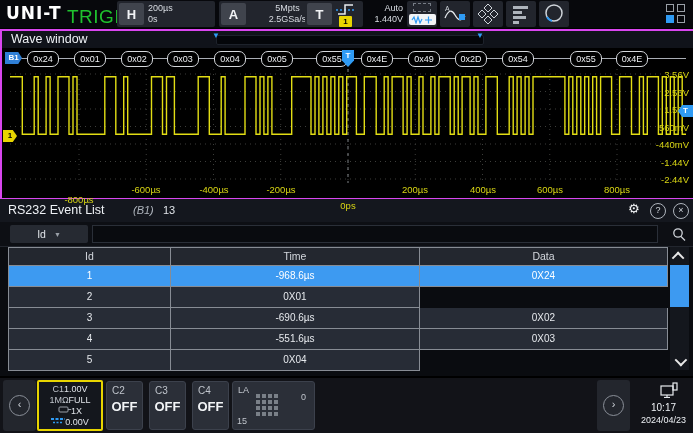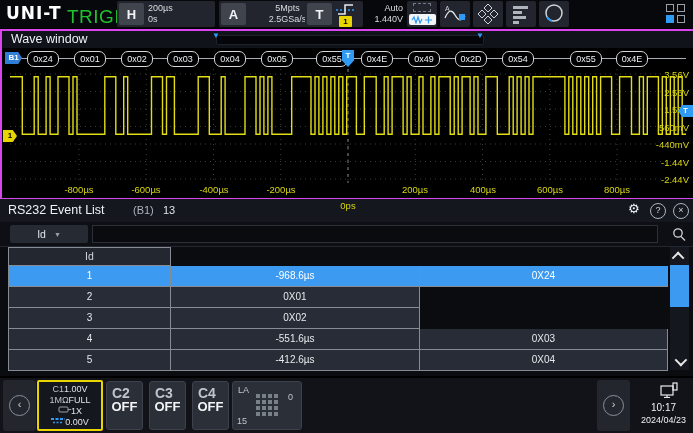--- a/index.html
+++ b/index.html
@@ -40,21 +40,21 @@
   .vlabel{position:absolute;right:4px;font-size:9.5px;color:#d8d513;z-index:6;}
   .tlabel{position:absolute;top:153px;font-size:9.5px;color:#d8d513;transform:translateX(-50%);z-index:6;}
   .chflag{position:absolute;left:1px;width:14px;height:12px;background:#e8d500;color:#000;font-size:8px;font-weight:bold;
     text-align:center;line-height:12px;z-index:7;clip-path:polygon(0 0,70% 0,100% 50%,70% 100%,0 100%);}
   .tlevelflag{position:absolute;right:0;width:15px;height:12px;background:#2f9bf4;color:#fff;font-size:8px;font-weight:bold;
     text-align:center;line-height:12px;z-index:7;clip-path:polygon(0 50%,28% 0,100% 0,100% 100%,28% 100%);}
   
   #evpanel{position:absolute;left:0;top:199px;width:693px;height:177px;background:#0a0c10;}
   #evhead{position:absolute;left:0;top:0;width:100%;height:23px;background:#14171e;}
   #evhead .title{position:absolute;left:8px;top:4px;font-size:12.5px;color:#eef1f5;}
-  #evhead .bus{position:absolute;left:133px;top:5px;font-size:11px;color:#aeb4bc;}
+  #evhead .bus{position:absolute;left:133px;top:5px;font-size:11px;color:#aeb4bc;font-style:italic;}
   #evhead .cnt{position:absolute;left:163px;top:5px;font-size:11px;color:#dfe3e8;}
   .circicon{position:absolute;top:4px;width:14px;height:14px;border:1px solid #aeb4bc;border-radius:50%;
     color:#cfd4da;font-size:9px;text-align:center;line-height:13px;}
   .gear{position:absolute;top:2px;font-size:13px;color:#f2f4f6;font-family:"DejaVu Sans",sans-serif;}
   #evfilter{position:absolute;left:0;top:23px;width:100%;height:24px;background:#0d0f14;border-bottom:1px solid #22262e;}
   #iddrop{position:absolute;left:10px;top:3px;width:78px;height:18px;background:#262a32;border-radius:2px;
     font-size:10.5px;color:#dfe3e8;display:flex;align-items:center;justify-content:center;gap:8px;}
   #iddrop .caret{font-size:7px;color:#9aa0a8;}
   #evsearch{position:absolute;left:92px;top:3px;width:566px;height:18px;background:#090b0f;border:1px solid #2a2f38;
     color:#dfe3e8;font-size:10.5px;padding:0 4px;box-sizing:border-box;outline:none;}
@@ -73,27 +73,27 @@
   .chev.up{transform:rotate(45deg) translateY(2px);}
   .chev.down{transform:rotate(225deg) translateY(2px);}
   #scrthumb{position:absolute;left:0;top:18px;width:19px;height:42px;background:#3d9af1;}
   
   #botbar{position:absolute;left:0;top:378px;width:693px;height:55px;background:#121318;}
   .circ-nav{position:absolute;top:2px;width:33px;height:51px;background:#23262d;border-radius:3px;
     display:flex;align-items:center;justify-content:center;}
   .circ-nav .c{width:19px;height:19px;border:1px solid #8a8f98;border-radius:50%;color:#cfd4da;
     font-size:11px;text-align:center;line-height:17px;}
   .tile{position:absolute;top:3px;height:49px;background:#2b2f38;border:1px solid #3c414c;border-radius:3px;box-sizing:border-box;}
-  .tile .lbl{position:absolute;left:5px;top:3px;font-size:14px;color:#c0c5cc;font-weight:bold;}
+  .tile .lbl{position:absolute;left:5px;top:3px;font-size:10px;color:#c0c5cc;}
   .tile .off{position:absolute;left:0;right:0;top:17px;text-align:center;font-size:13px;font-weight:bold;color:#f2f4f6;}
   #c1tile{position:absolute;left:37px;top:2px;width:66px;height:51px;background:#14171d;border:2px solid #e8d500;
     border-radius:2px;box-sizing:border-box;font-size:9px;line-height:11px;}
   #c1tile .row{display:flex;justify-content:center;padding:0 4px;}
   #c1tile .l{color:#c0c5cc;} #c1tile .r{color:#dfe3e8;}
-  #latile{position:absolute;left:232px;top:3px;width:70px;height:49px;background:#2b2f38;border:1px solid #3c414c;
+  #latile{position:absolute;left:232px;top:3px;width:83px;height:49px;background:#2b2f38;border:1px solid #3c414c;
     border-radius:3px;box-sizing:border-box;}
   #lagrid{position:absolute;left:23px;top:12px;display:grid;grid-template-columns:repeat(4,4px);grid-gap:2px;}
   #lagrid div{width:4px;height:4px;background:#7a8088;}
   #latile .hi{position:absolute;right:8px;top:10px;font-size:9px;color:#c0c5cc;}
   #latile .lo{position:absolute;left:4px;bottom:3px;font-size:9px;color:#c0c5cc;}
   #clock{position:absolute;left:634px;top:0;width:59px;height:42px;text-align:center;}
   #clock .t1{position:absolute;left:0;right:0;top:24px;font-size:10px;color:#eef1f5;}
   #clock .t2{position:absolute;left:0;right:0;top:37px;font-size:9px;color:#eef1f5;}
   svg{display:block;}
 </style>
@@ -236,21 +236,21 @@
         <div class="busbox" style="left: 614px;">0x4E</div>
       </div>
     <div id="labellayer">
         <span class="vlabel" style="top: 38px;">3.56V</span>
         <span class="vlabel" style="top: 56px;">2.56V</span>
         <span class="vlabel" style="top: 73px;">1.56V</span>
         <span class="vlabel" style="top: 91px;">560mV</span>
         <span class="vlabel" style="top: 108px;">-440mV</span>
         <span class="vlabel" style="top: 126px;">-1.44V</span>
         <span class="vlabel" style="top: 143px;">-2.44V</span>
-        <span class="tlabel" style="left: 77px;">-800µs</span>
+        <span class="tlabel" style="left: 77px; margin-top: 10px;">-800µs</span>
         <span class="tlabel" style="left: 144px;">-600µs</span>
         <span class="tlabel" style="left: 212px;">-400µs</span>
         <span class="tlabel" style="left: 279px;">-200µs</span>
         <span class="tlabel" style="left: 346px; margin-top: 16px;">0ps</span>
         <span class="tlabel" style="left: 413px;">200µs</span>
         <span class="tlabel" style="left: 481px;">400µs</span>
         <span class="tlabel" style="left: 548px;">600µs</span>
         <span class="tlabel" style="left: 615px;">800µs</span>
       </div>
 
@@ -276,42 +276,44 @@
       <div id="magbtn">
         <svg width="14" height="14">
           <circle cx="6" cy="6" r="4.2" stroke="#d0d4da" stroke-width="1.3" fill="none"></circle>
           <line x1="9" y1="9.5" x2="13" y2="13.5" stroke="#d0d4da" stroke-width="1.3"></line>
         </svg>
       </div>
     </div>
     <div id="evtable">
         <div class="evrow hdr">
           <div>Id</div>
+          <div>Time</div>
+          <div>Data</div>
         </div>
         <div class="evrow body sel">
           <div>1</div>
           <div>-968.6µs</div>
           <div>0X24</div>
         </div>
         <div class="evrow body">
           <div>2</div>
           <div>0X01</div>
         </div>
         <div class="evrow body">
           <div>3</div>
+          <div>-690.6µs</div>
           <div>0X02</div>
         </div>
         <div class="evrow body">
           <div>4</div>
           <div>-551.6µs</div>
           <div>0X03</div>
         </div>
         <div class="evrow body">
           <div>5</div>
-          <div>-412.6µs</div>
           <div>0X04</div>
         </div>
       </div>
     <div id="evscroll">
       <div class="scr-btn" style="top:0;">
           <div class="chev up"></div>
         </div>
       <div id="scrthumb"></div>
       <div class="scr-btn" style="bottom:0;">
           <div class="chev down"></div>

